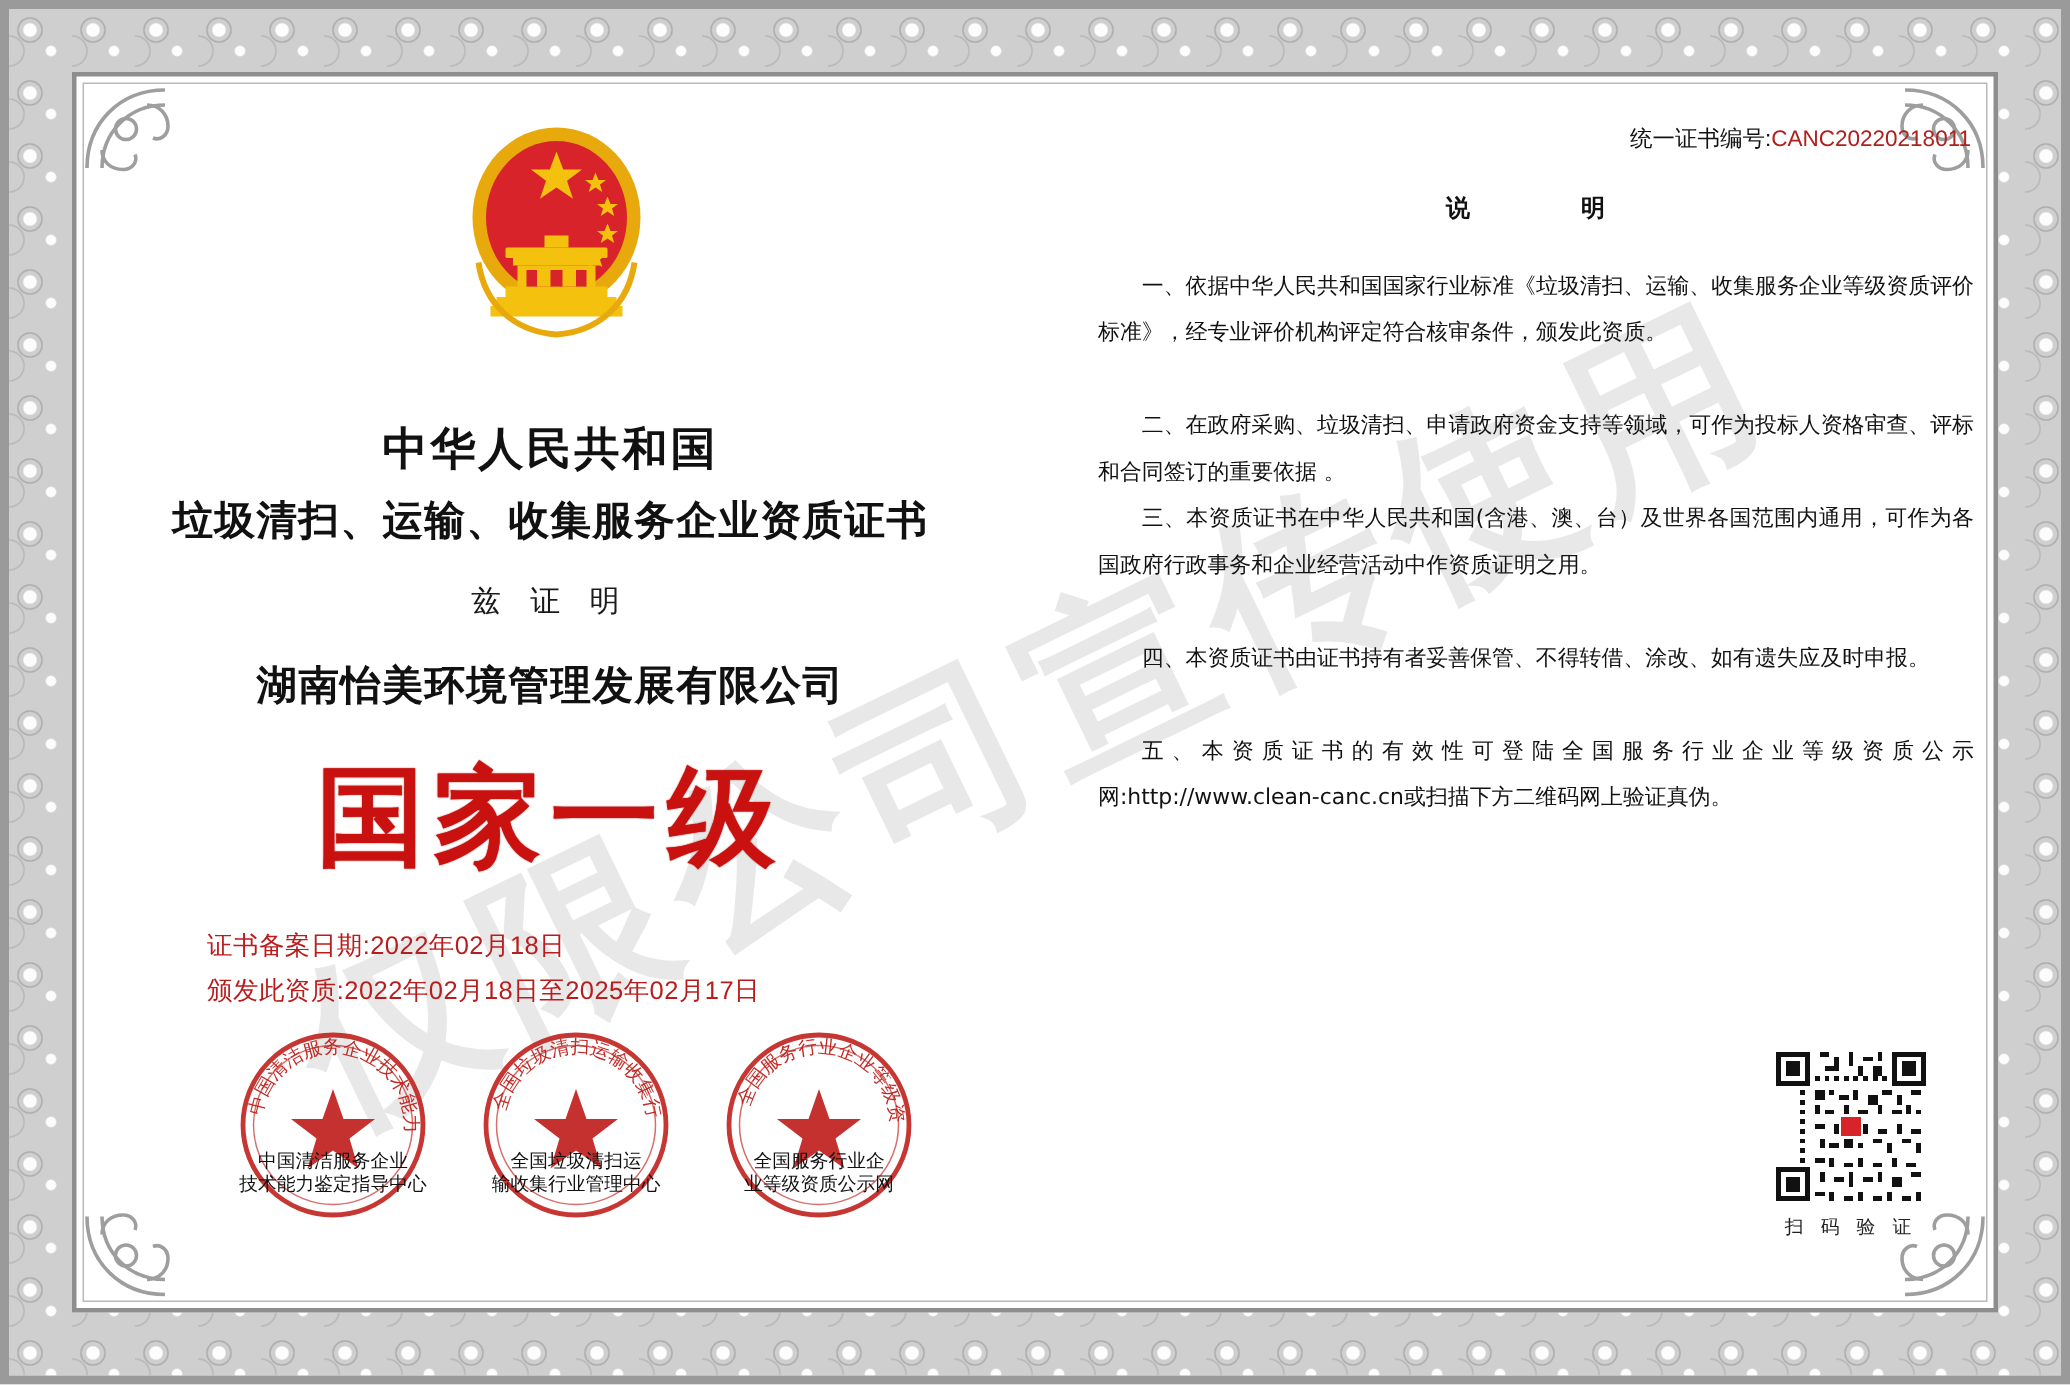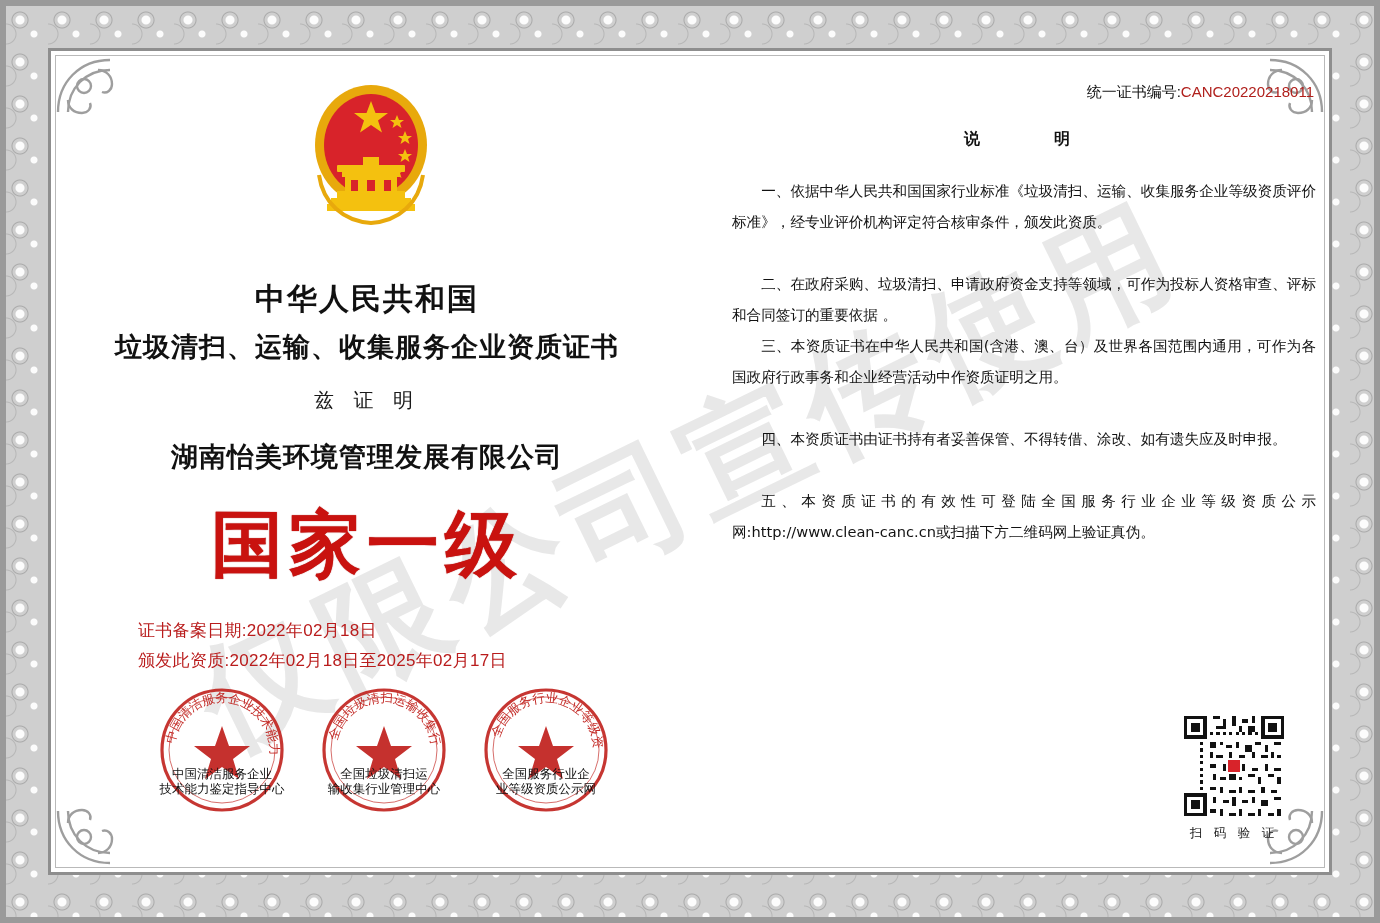--- a/index.html
+++ b/index.html
@@ -171,21 +171,21 @@
     text-indent:2em;
     font-family:"DejaVu Sans","Liberation Sans",sans-serif;
   }
   .p1{top:118px;}
   .p2{top:211px;}
   .p3{top:273px;}
   .p4{top:366px;}
   .p5{top:428px;}
 
   .qr-wrap{
-    position:absolute;right:34px;bottom:24px;width:112px;
+    position:absolute;right:34px;bottom:39px;width:112px;
     text-align:center;
   }
   .qr{
     width:106px;height:106px;margin:0 auto;
     background:#fff;
   }
   .qr svg{display:block;width:106px;height:106px;}
   .qr-cap{
     margin-top:6px;font-size:12.5px;color:#222;letter-spacing:4px;
   }

